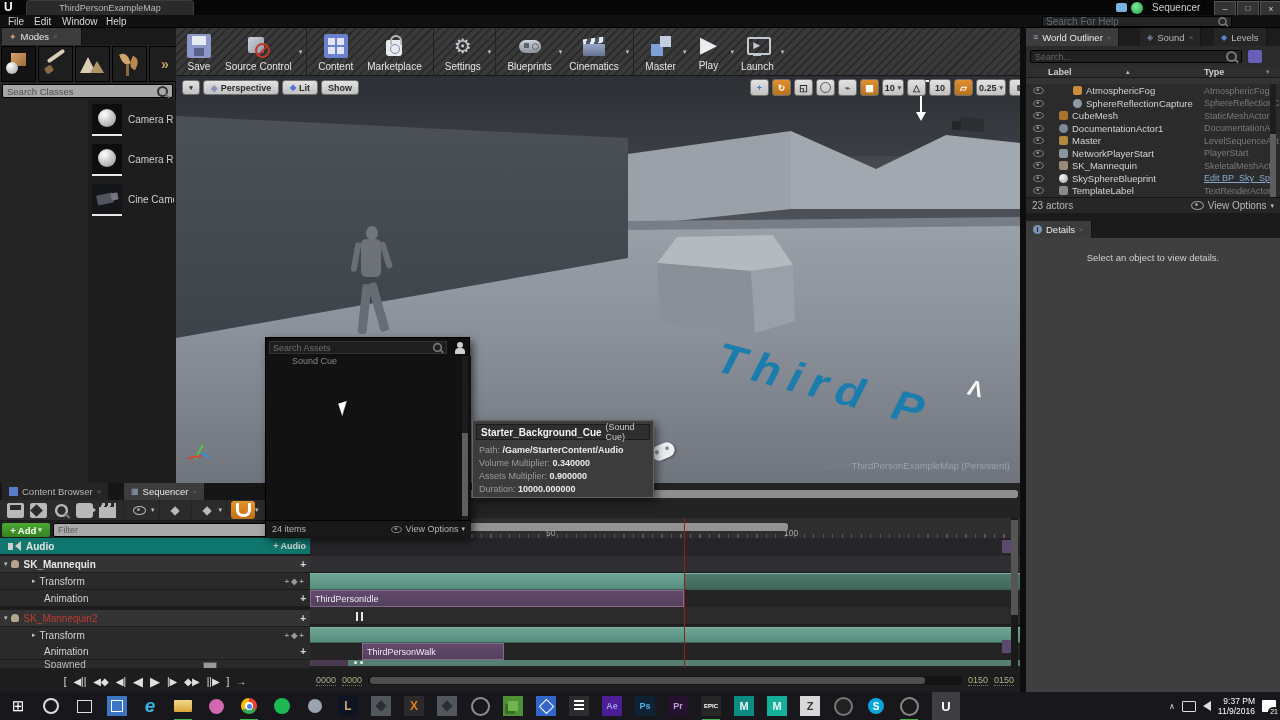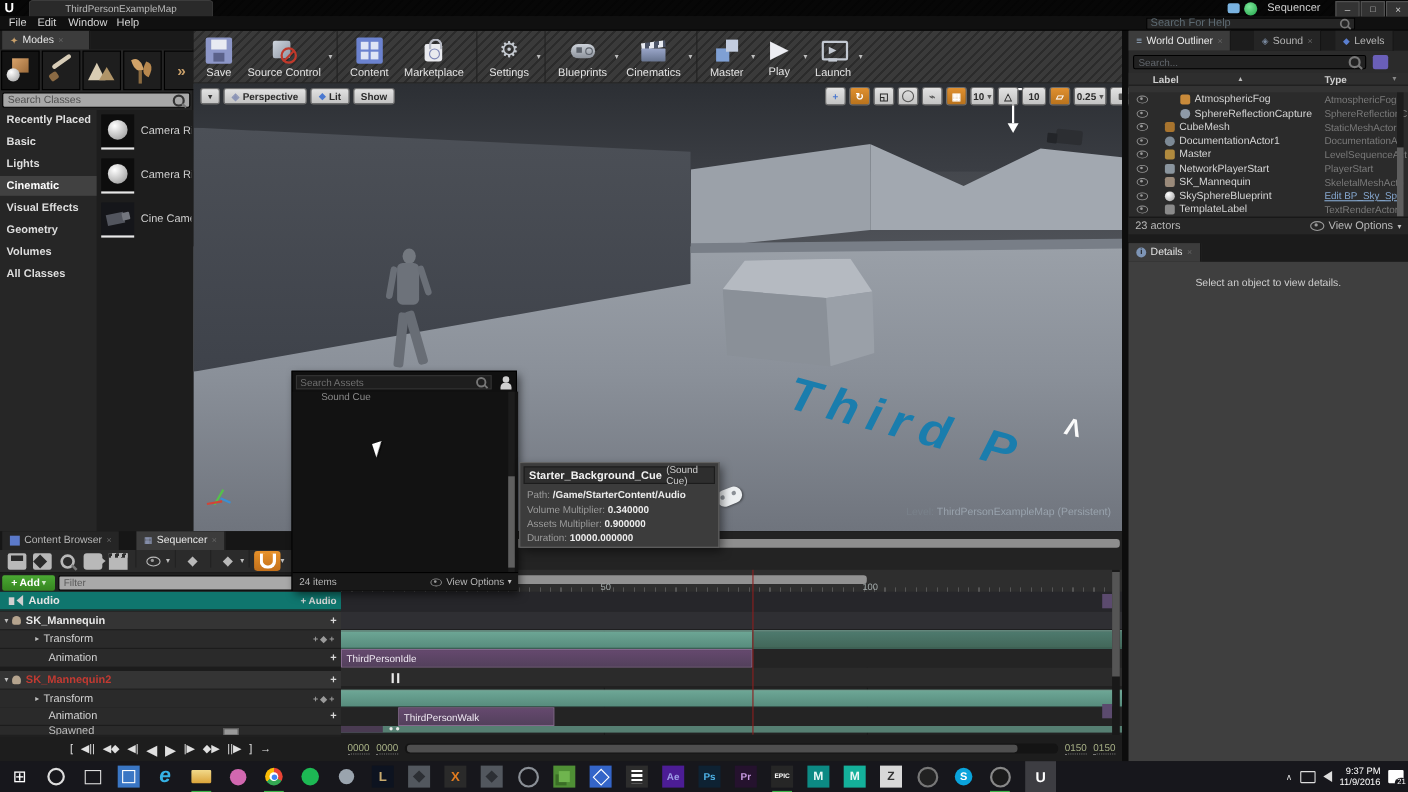--- a/index.html
+++ b/index.html
@@ -108,30 +108,20 @@
     <div class="flex" style="width:30px;height:34px;background:#1e1e1e;border:1px solid #000;justify-content:center;color:#c9a06a;font-size:14px;font-weight:bold">
       <span>»</span>
     </div>
   </div>
 
   <div class="abs flex" style="left:2px;top:84px;width:171px;height:14px;background:#a8a8a8;border:1px solid #000;border-radius:2px;padding:0 4px;justify-content:space-between">
     <span style="color:#4f4f4f;font-size:9.5px">Search Classes</span>
     <span class="mag" style="border-color:#333"></span>
   </div>
 
-  <div class="abs" style="left:0;top:100px;width:88px;height:383px;background:#262626">
-    <div class="abs nowrap" style="left:6px;top:4px;width:80px;font-weight:bold;color:#dedede">Recently Placed</div>
-    <div class="abs" style="left:6px;top:24px;font-weight:bold;color:#dedede">Basic</div>
-    <div class="abs" style="left:6px;top:44px;font-weight:bold;color:#dedede">Lights</div>
-    <div class="abs flex" style="left:0;top:60px;width:88px;height:18px;background:#414141;padding-left:6px;font-weight:bold;color:#fff">Cinematic</div>
-    <div class="abs" style="left:6px;top:84px;font-weight:bold;color:#dedede">Visual Effects</div>
-    <div class="abs" style="left:6px;top:104px;font-weight:bold;color:#dedede">Geometry</div>
-    <div class="abs" style="left:6px;top:124px;font-weight:bold;color:#dedede">Volumes</div>
-    <div class="abs" style="left:6px;top:144px;font-weight:bold;color:#dedede">All Classes</div>
-  </div>
 
   <div class="abs" style="left:88px;top:100px;width:88px;height:383px;background:#1d1d1d">
     <div class="abs" style="left:4px;top:4px;width:80px;height:36px">
       <div style="position:absolute;left:0;top:0;width:30px;height:30px;background:#0d0d0d;border-bottom:2px solid #e8e8e8">
         <div style="position:absolute;left:6px;top:5px;width:18px;height:18px;background:radial-gradient(circle at 35% 30%,#fff,#8e8e8e);border-radius:50%"></div>
       </div>
       <div class="abs nowrap" style="left:36px;top:10px;width:46px;color:#cfcfcf">Camera Rig Cr</div>
     </div>
     <div class="abs" style="left:4px;top:44px;width:80px;height:36px">
       <div style="position:absolute;left:0;top:0;width:30px;height:30px;background:#0d0d0d;border-bottom:2px solid #e8e8e8">
@@ -540,21 +530,21 @@
     <span class="plus" style="font-size:8px;color:#9a9a9a;letter-spacing:2px">+◆+</span>
   </div>
   <div class="trow" style="top:590px">
     <span style="margin-left:40px">Animation</span>
     <span class="plus">+</span>
   </div>
   <div class="abs" style="left:0;top:607px;width:310px;height:3px;background:#1c1c1c"></div>
   <div class="trow thdr" style="top:610px">
     <span class="caret" style="margin-right:3px">▾</span>
     <span style="width:8px;height:8px;background:#b5a48e;border-radius:50% 50% 2px 2px;margin-right:5px"></span>
-    <span style="font-weight:bold;color:#c23a32">SK_Mannequin2</span>
+    <span style="font-weight:normal;color:#c23a32">SK_Mannequin2</span>
     <span class="plus">+</span>
   </div>
   <div class="trow" style="top:627px">
     <span class="caret" style="margin:0 4px 0 28px">▸</span>
     <span>Transform</span>
     <span class="plus" style="font-size:8px;color:#9a9a9a;letter-spacing:2px">+◆+</span>
   </div>
   <div class="trow" style="top:643px">
     <span style="margin-left:40px">Animation</span>
     <span class="plus">+</span>

